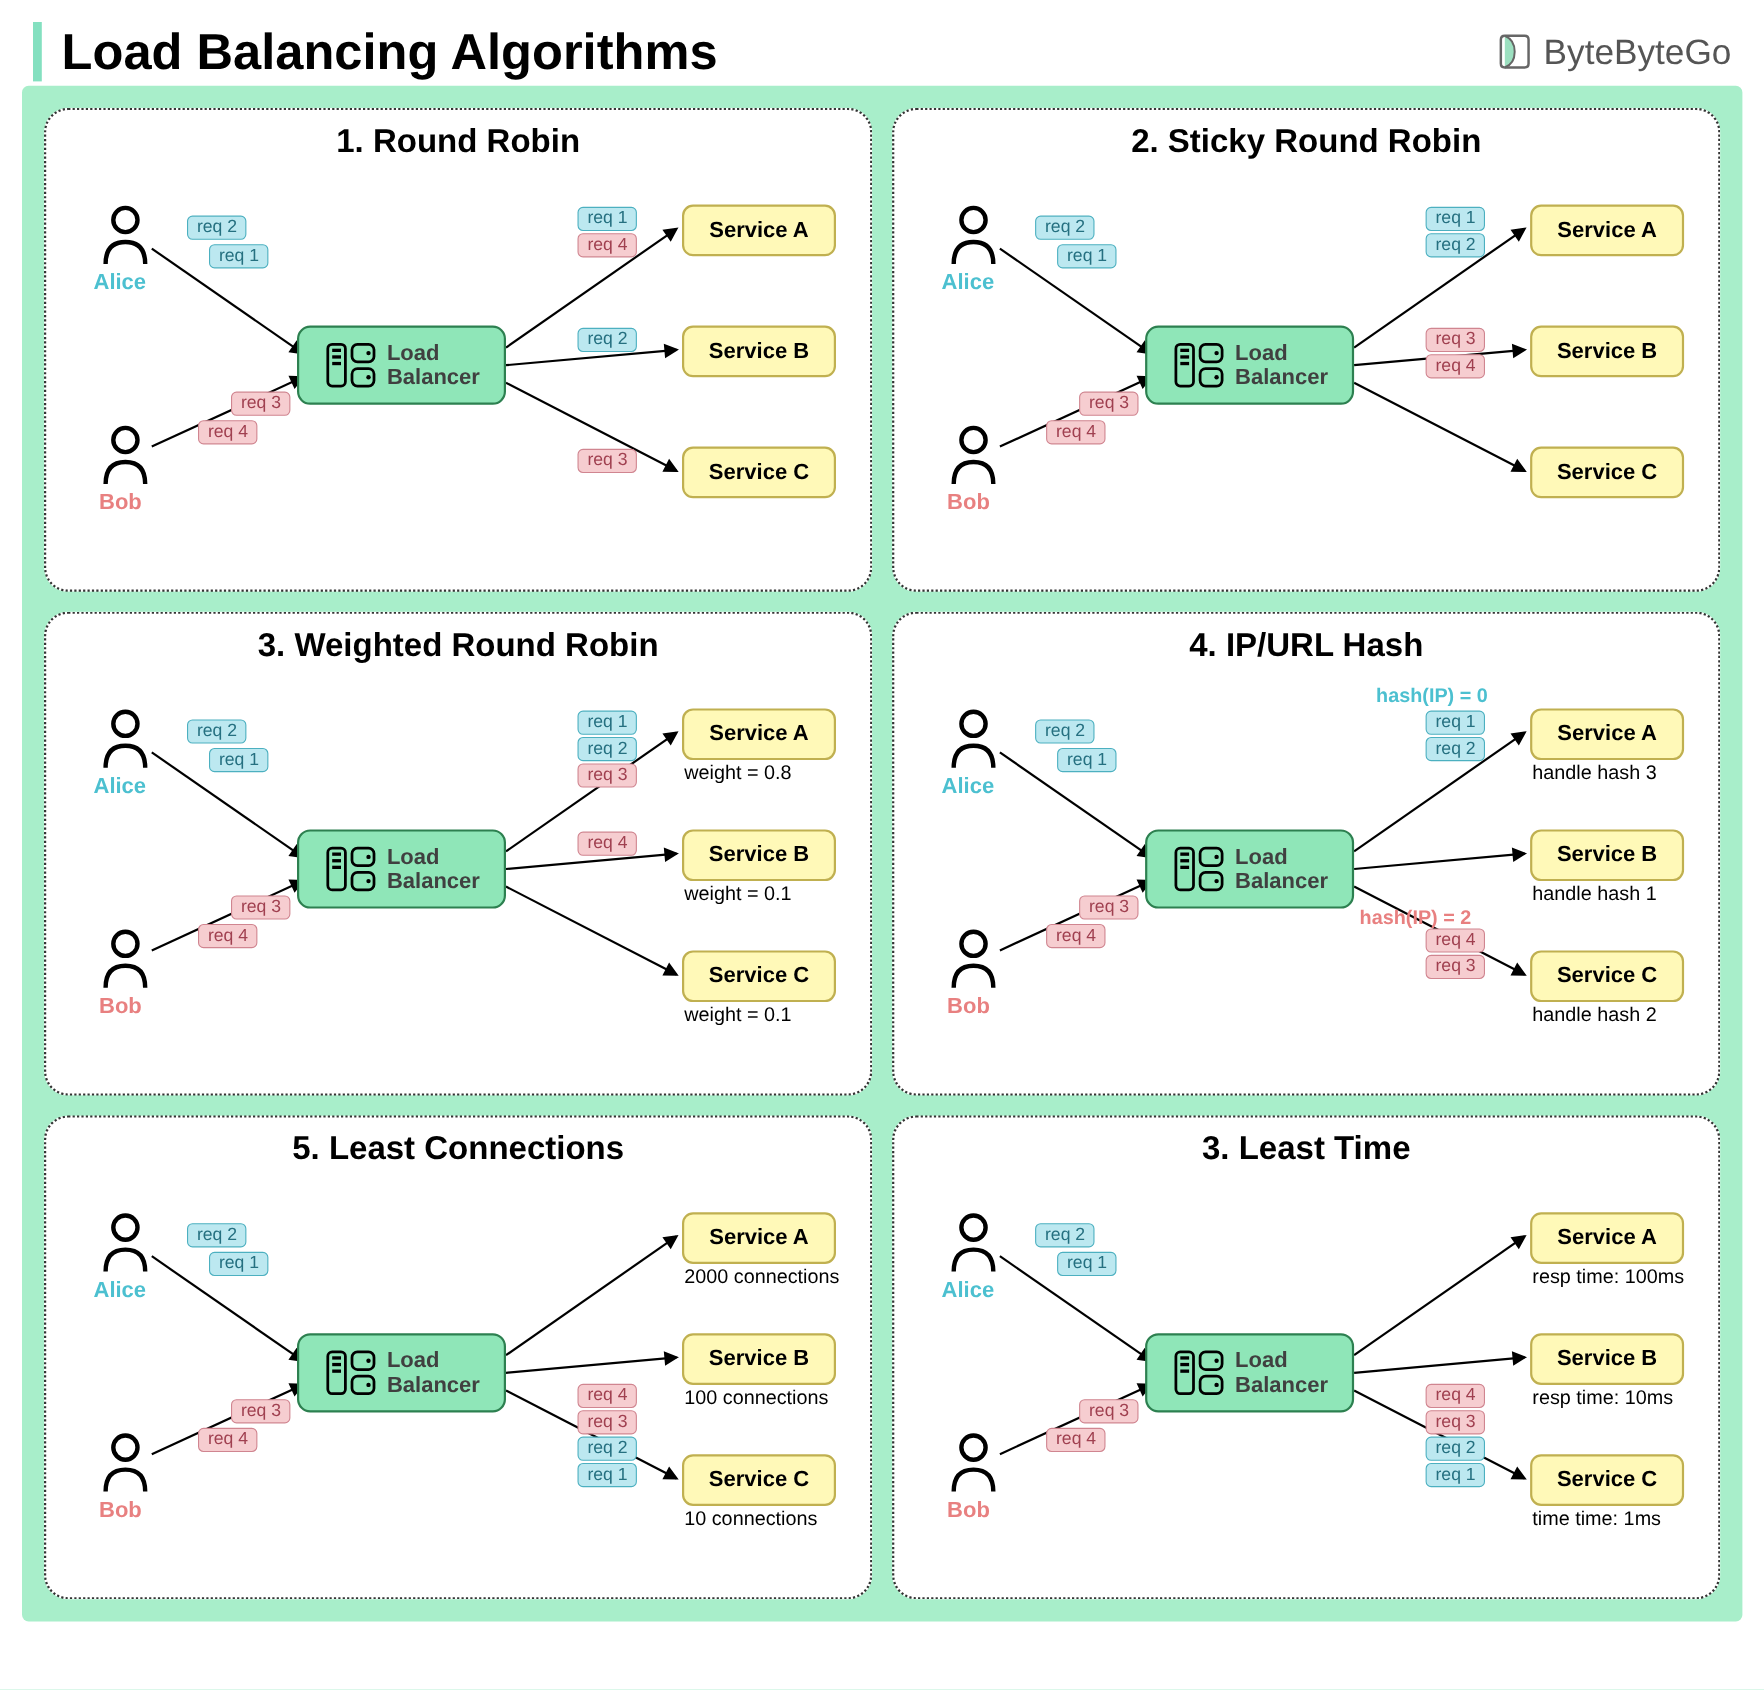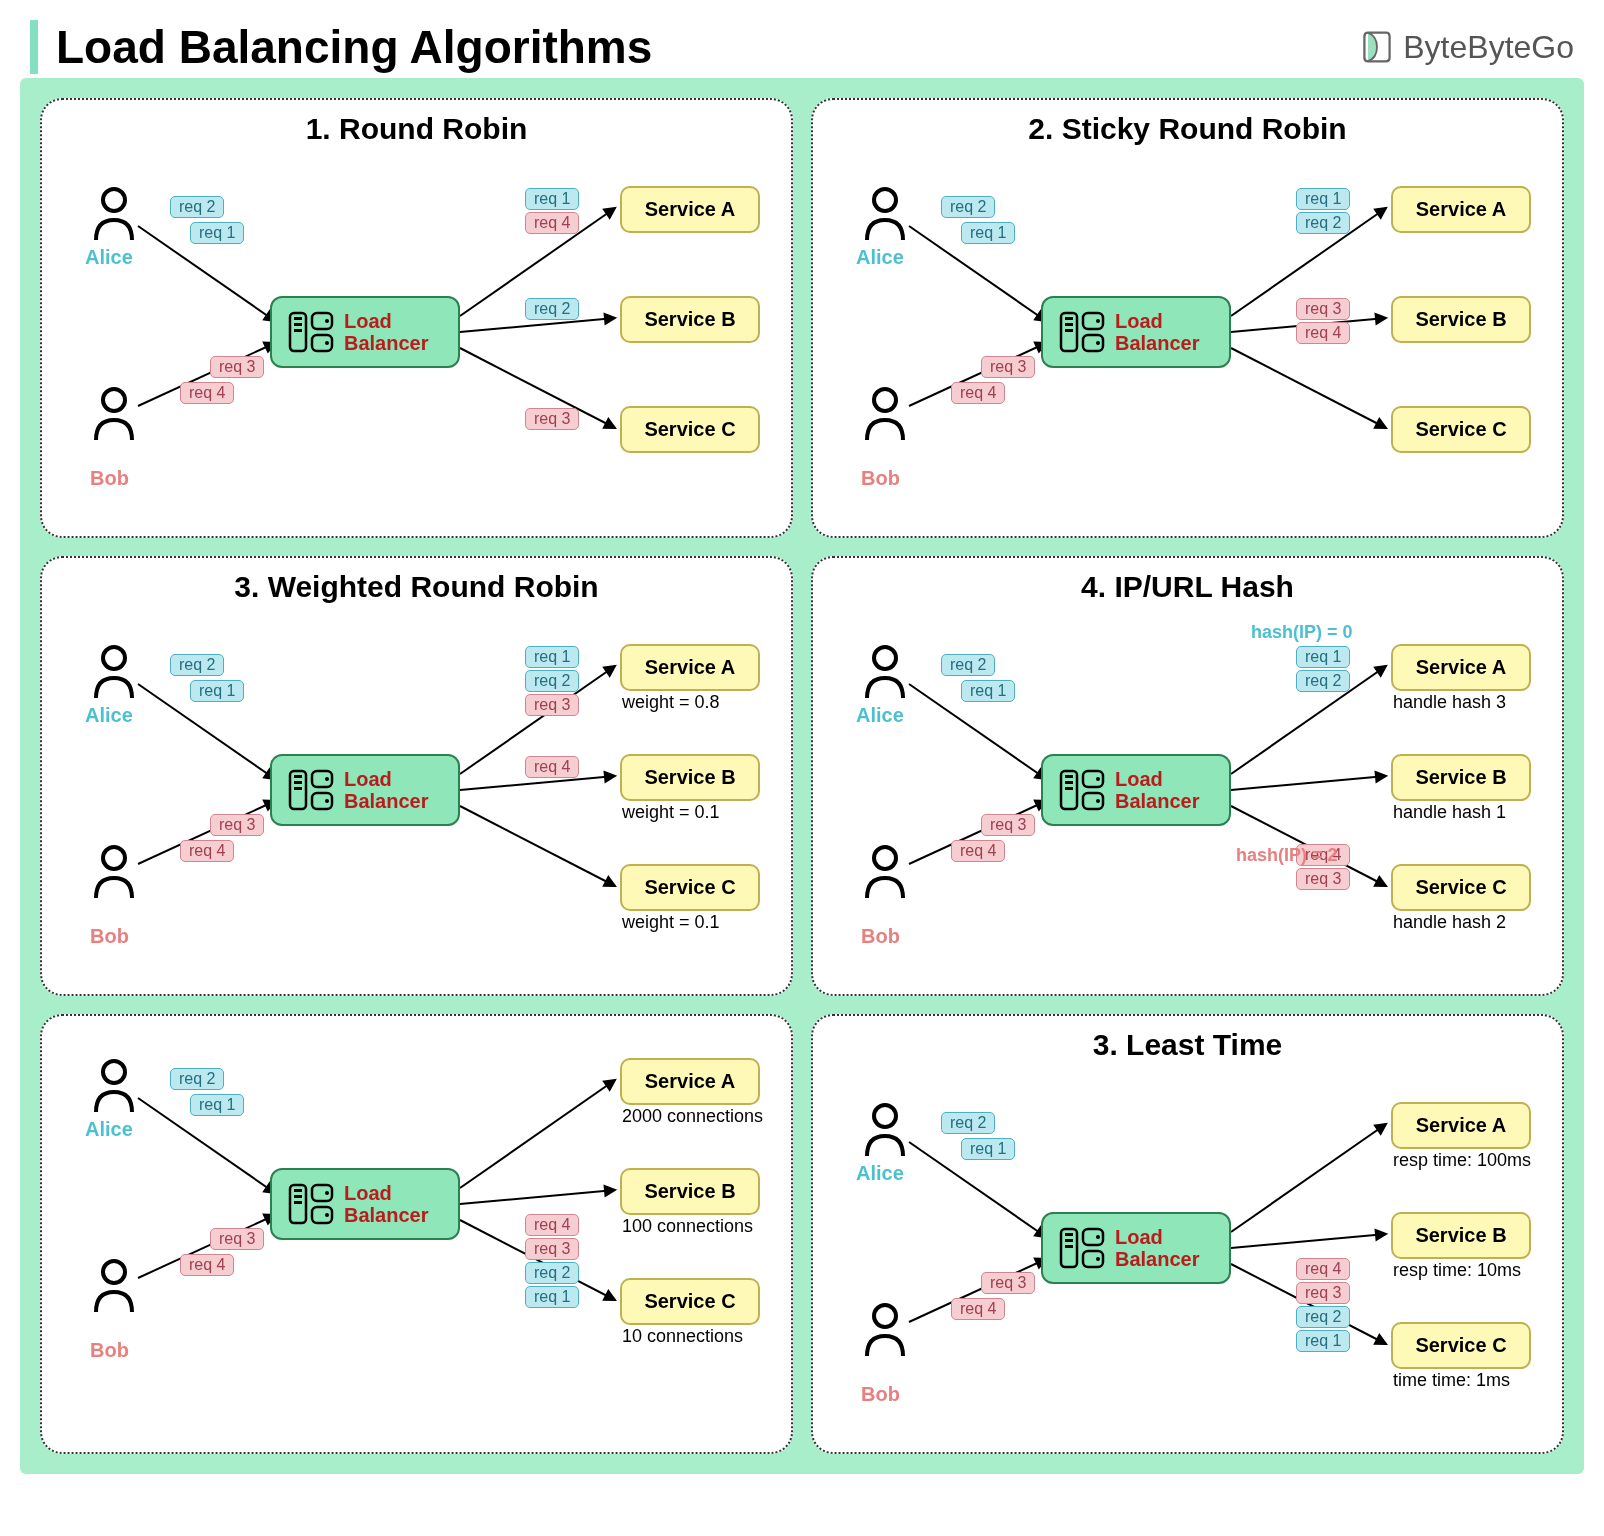--- a/index.html
+++ b/index.html
@@ -70,35 +70,36 @@
   }
   .user-icon {
     width: 48px;
     height: 56px;
   }
   .user-label {
     font-size: 20px;
     font-weight: bold;
   }
   .alice-color { color: #4cc0d0; }
-  .bob-color { color: #e88080; margin-top: 21px; }
+  .bob-color { color: #e88080; }
   .lb-box {
     position: absolute;
     background: #8fe6b8;
     border: 2.5px solid #2d8050;
     border-radius: 12px;
     display: flex;
     align-items: center;
     gap: 8px;
     padding: 24px 14px;
     font-weight: bold;
     font-size: 20px;
-    color: #b91c1c;
+    color: #404040;
     width: 190px;
     height: 72px;
+    justify-content: center;
   }
   .lb-icon {
     width: 50px;
     height: 50px;
   }
   .lb-text {
     line-height: 1.1;
   }
   .service-box {
     position: absolute;
@@ -363,20 +364,21 @@
           <div class="req-tag req-pink" style="left:465px;top:230px">req 4</div>
           <div class="req-tag req-pink" style="left:465px;top:254px">req 3</div>
           <div class="service-note" style="left:562px;top:78px">handle hash 3</div>
           <div class="service-note" style="left:562px;top:188px">handle hash 1</div>
           <div class="service-note" style="left:562px;top:298px">handle hash 2</div>
           <div class="hash-label alice-color" style="left:420px;top:8px">hash(IP) = 0</div>
           <div class="hash-label bob-color" style="left:405px;top:210px">hash(IP) = 2</div>
         </div>
       </div>
       <div class="card">
+        <div class="card-title">5. Least Connections</div>
         <div class="diagram">
           <svg class="arrow-line" style="left:0;top:0;width:100%;height:100%">
             <line x1="78" y1="70" x2="215" y2="165"></line>
             <polygon points="215,165 203.93323102487994,163.41046407674426 209.63156735353255,155.19286326595054" fill="#000"></polygon>
             <line x1="78" y1="250" x2="215" y2="187"></line>
             <polygon points="215,187 208.00357265441312,195.7206653644045 203.8256113011243,186.6352573421732" fill="#000"></polygon>
             <line x1="400" y1="160" x2="555" y2="52"></line>
             <polygon points="555,52 549.6536894225974,61.81921398126921 543.9368424685431,53.614479926839415" fill="#000"></polygon>
             <line x1="400" y1="176" x2="555" y2="162"></line>
             <polygon points="555,162 545.4903248752828,167.87929239129474 544.590761012134,157.9198353350031" fill="#000"></polygon>

